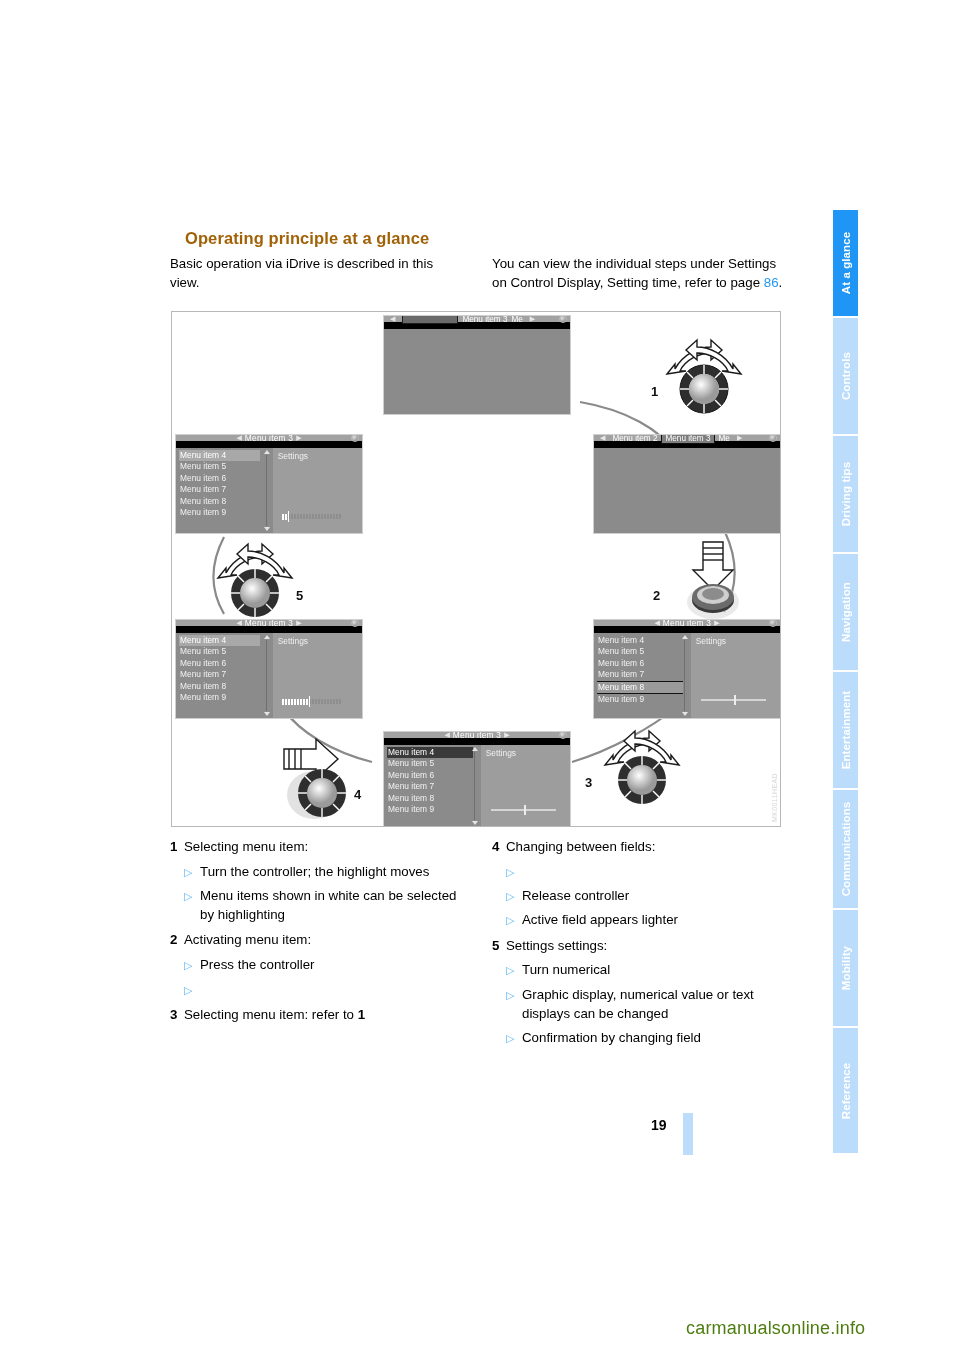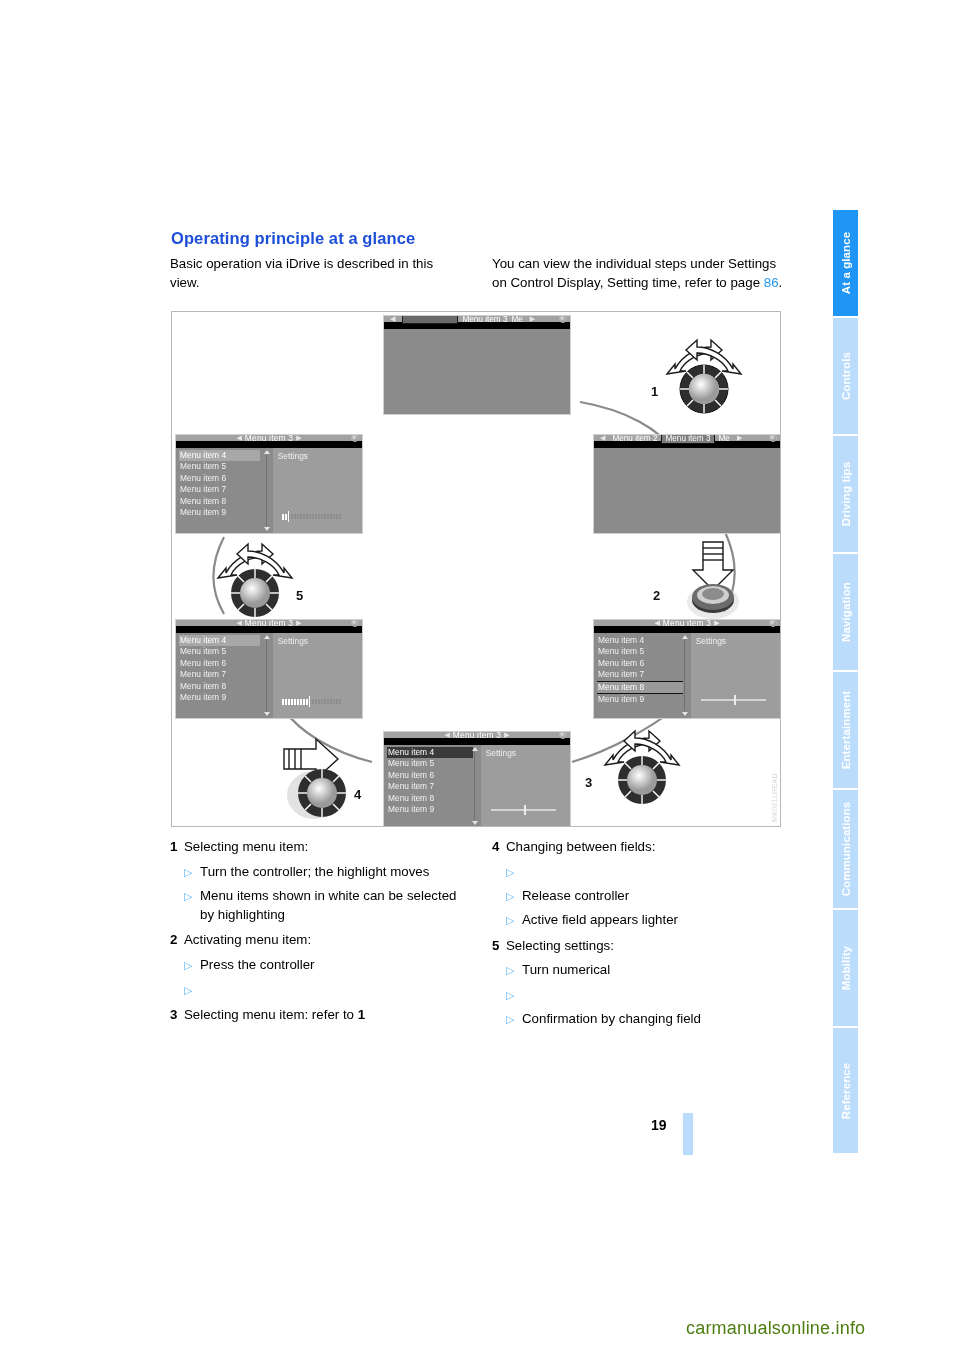--- a/index.html
+++ b/index.html
@@ -35,22 +35,22 @@
     font-size: 11.5px;
     font-weight: bold;
     letter-spacing: .1px;
     color: #ffffff;
   }
 
   
   .content { position:absolute; left:170px; top:0; width:618px; height:1358px; }
 
   .headline {
-    position:absolute; left:1px; top:229px;
-    font-size: 16.5px; font-weight: bold; color:#1d4ed8;
+    position:absolute; left:15px; top:229px;
+    font-size: 16.5px; font-weight: bold; color:#a16207;
     letter-spacing:.1px;
   }
 
   .intro { position:absolute; top:255px; left:0; width:618px; }
   .col { width: 296px; font-size: 13.3px; line-height: 18.5px; color:#000; }
   .col-left { position:absolute; left:0; top:0; }
   .col-right { position:absolute; left:322px; top:0; }
   .pagelink { color:#1f96f5; }
 
   
@@ -608,28 +608,29 @@
           <span class="bullet-ic">▷</span>
           <span class="bullet-tx">Release controller</span>
         </div>
         <div class="bullet-row">
           <span class="bullet-ic">▷</span>
           <span class="bullet-tx">Active field appears lighter</span>
         </div>
 
         <div class="step-row" style="margin-top:7px">
           <span class="step-num">5</span>
-          <span class="step-txt">Selecting settings:</span>
+          <span class="step-txt">Settings settings:</span>
         </div>
         <div class="bullet-row">
           <span class="bullet-ic">▷</span>
           <span class="bullet-tx">Turn numerical</span>
         </div>
         <div class="bullet-row">
           <span class="bullet-ic">▷</span>
+          <span class="bullet-tx">Graphic display, numerical value or text displays can be changed</span>
         </div>
         <div class="bullet-row">
           <span class="bullet-ic">▷</span>
           <span class="bullet-tx">Confirmation by changing field</span>
         </div>
       </div>
     </div>
 
   </div>
 

